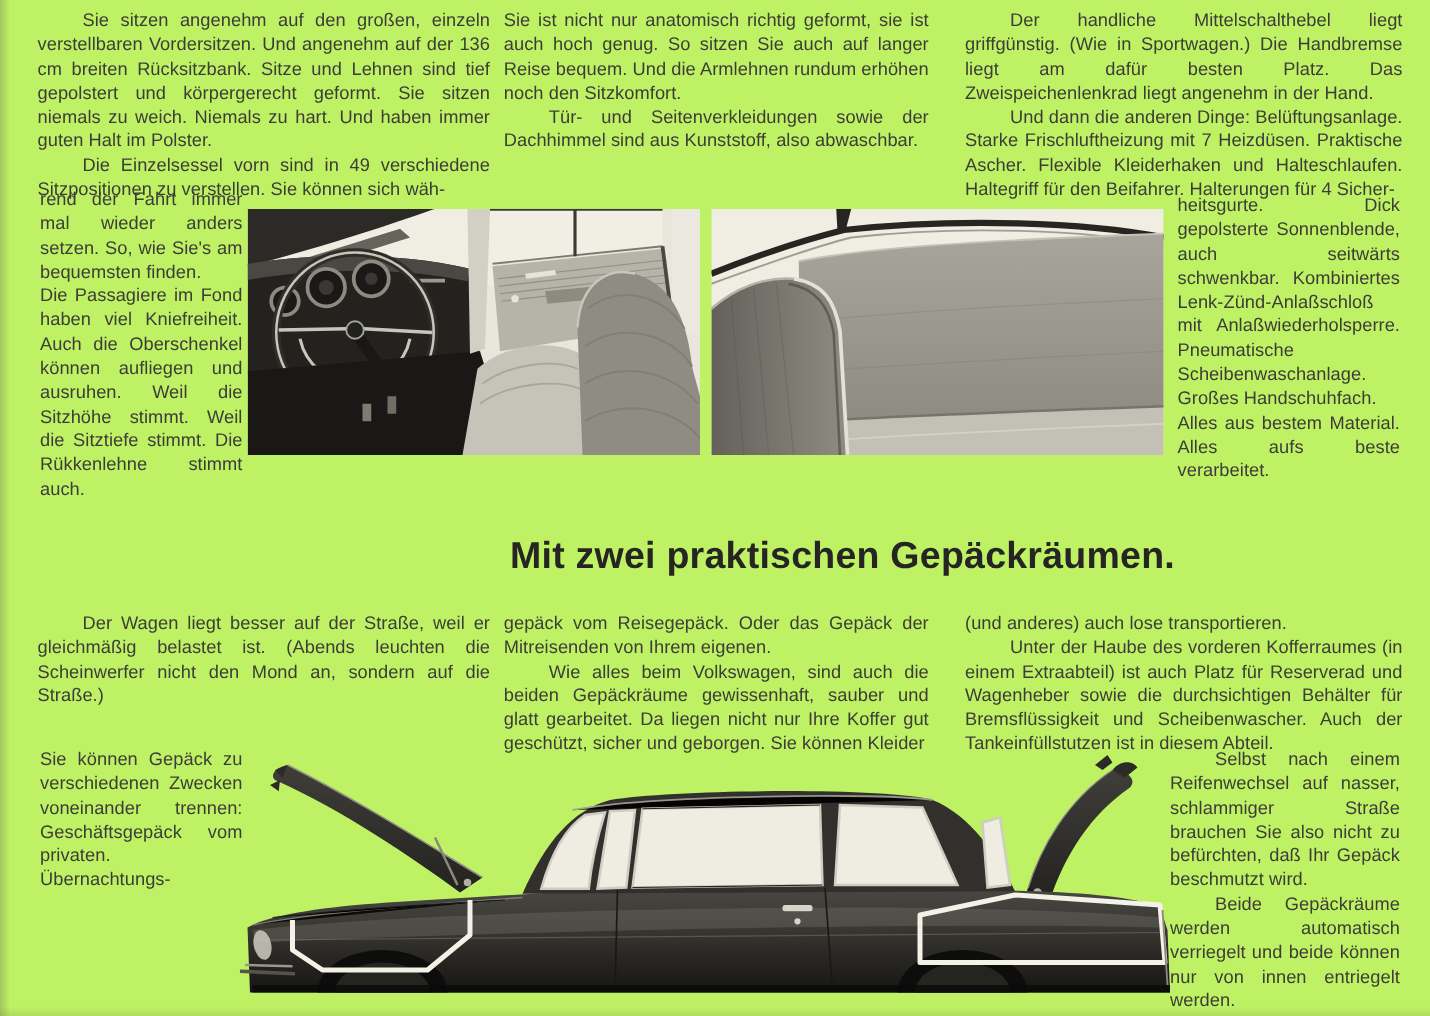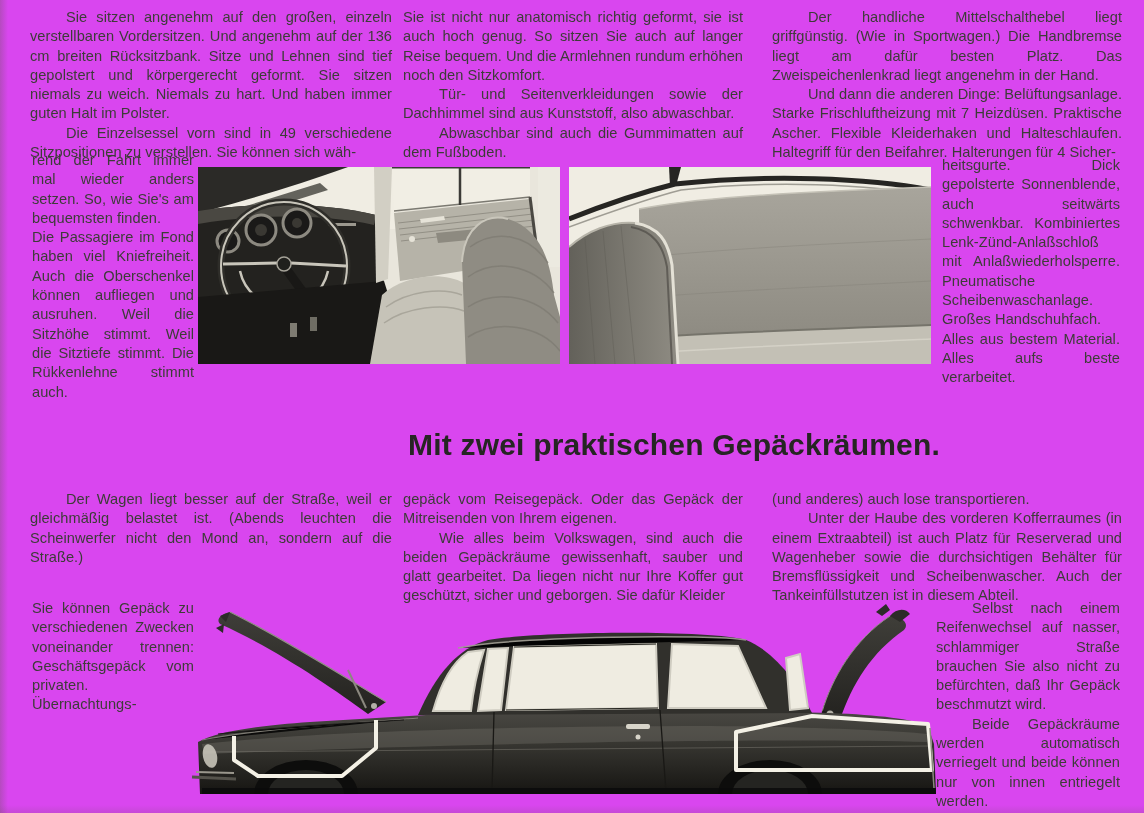--- a/index.html
+++ b/index.html
@@ -1,18 +1,18 @@
 <!DOCTYPE html>
 <html><head>
 <meta charset="utf-8">
 <style>
   html,body{margin:0;padding:0;background:#888;}
   .page{
     position:relative;width:1144px;height:813px;margin:0 auto;
-    background:#d946ef;overflow:hidden;
+    background:#bef264;overflow:hidden;
     font-family:"Liberation Sans","DejaVu Sans",sans-serif;
     color:#3d3c38;
   }
   .edge-left{position:absolute;left:0;top:0;width:8px;height:100%;
     background:linear-gradient(90deg,rgba(90,85,70,.28),rgba(90,85,70,0));}
   .edge-bottom{position:absolute;left:0;bottom:0;width:100%;height:8px;
     background:linear-gradient(0deg,rgba(90,85,70,.15),rgba(90,85,70,0));}
   .col{position:absolute;font-size:14.6px;line-height:19.3px;
     text-align:justify;letter-spacing:0.05px;}
   .col p{margin:0;}
@@ -48,21 +48,20 @@
     <p class="ind">Die Einzelsessel vorn sind in 49 verschiedene Sitzpositionen zu verstellen. Sie können sich wäh-</p>
   </div>
   <div class="col" id="tl-narrow">
     <p>rend der Fahrt immer mal wieder anders setzen. So, wie Sie's am bequemsten finden.</p>
     <p>Die Passagiere im Fond haben viel Kniefreiheit. Auch die Oberschenkel können aufliegen und ausruhen. Weil die Sitzhöhe stimmt. Weil die Sitztiefe stimmt. Die Rükkenlehne stimmt auch.</p>
   </div>
 
   <div class="col" id="tm">
     <p>Sie ist nicht nur anatomisch richtig geformt, sie ist auch hoch genug. So sitzen Sie auch auf langer Reise bequem. Und die Armlehnen rundum erhöhen noch den Sitzkomfort.</p>
     <p class="ind">Tür- und Seitenverkleidungen sowie der Dachhimmel sind aus Kunststoff, also abwaschbar.</p>
-    <p class="ind">Abwaschbar sind auch die Gummimatten auf dem Fußboden.</p>
   </div>
 
   <div class="col" id="tr-wide">
     <p class="ind">Der handliche Mittelschalthebel liegt griffgünstig. (Wie in Sportwagen.) Die Handbremse liegt am dafür besten Platz. Das Zweispeichenlenkrad liegt angenehm in der Hand.</p>
     <p class="ind">Und dann die anderen Dinge: Belüftungsanlage. Starke Frischluftheizung mit 7 Heizdüsen. Praktische Ascher. Flexible Kleiderhaken und Halteschlaufen. Haltegriff für den Beifahrer. Halterungen für 4 Sicher-</p>
   </div>
   <div class="col" id="tr-narrow">
     <p>heitsgurte. Dick gepolsterte Sonnenblende, auch seitwärts schwenkbar. Kombiniertes Lenk-Zünd-Anlaßschloß mit Anlaßwiederholsperre. Pneumatische Scheibenwaschanlage. Großes Handschuhfach.</p>
     <p>Alles aus bestem Material. Alles aufs beste verarbeitet.</p>
   </div>
@@ -158,21 +157,21 @@
 
   <div class="col" id="bl-wide">
     <p class="ind">Der Wagen liegt besser auf der Straße, weil er gleichmäßig belastet ist. (Abends leuchten die Scheinwerfer nicht den Mond an, sondern auf die Straße.)</p>
   </div>
   <div class="col" id="bl-narrow">
     <p>Sie können Gepäck zu verschiedenen Zwecken voneinander trennen: Geschäftsgepäck vom privaten. Übernachtungs-</p>
   </div>
 
   <div class="col" id="bm">
     <p>gepäck vom Reisegepäck. Oder das Gepäck der Mitreisenden von Ihrem eigenen.</p>
-    <p class="ind">Wie alles beim Volkswagen, sind auch die beiden Gepäckräume gewissenhaft, sauber und glatt gearbeitet. Da liegen nicht nur Ihre Koffer gut geschützt, sicher und geborgen. Sie dafür Kleider</p>
+    <p class="ind">Wie alles beim Volkswagen, sind auch die beiden Gepäckräume gewissenhaft, sauber und glatt gearbeitet. Da liegen nicht nur Ihre Koffer gut geschützt, sicher und geborgen. Sie können Kleider</p>
   </div>
 
   <div class="col" id="br-wide">
     <p>(und anderes) auch lose transportieren.</p>
     <p class="ind">Unter der Haube des vorderen Kofferraumes (in einem Extraabteil) ist auch Platz für Reserverad und Wagenheber sowie die durchsichtigen Behälter für Bremsflüssigkeit und Scheibenwascher. Auch der Tankeinfüllstutzen ist in diesem Abteil.</p>
   </div>
   <div class="col" id="br-narrow">
     <p class="ind">Selbst nach einem Reifenwechsel auf nasser, schlammiger Straße brauchen Sie also nicht zu befürchten, daß Ihr Gepäck beschmutzt wird.</p>
     <p class="ind">Beide Gepäckräume werden automatisch verriegelt und beide können nur von innen entriegelt werden.</p>
   </div>

